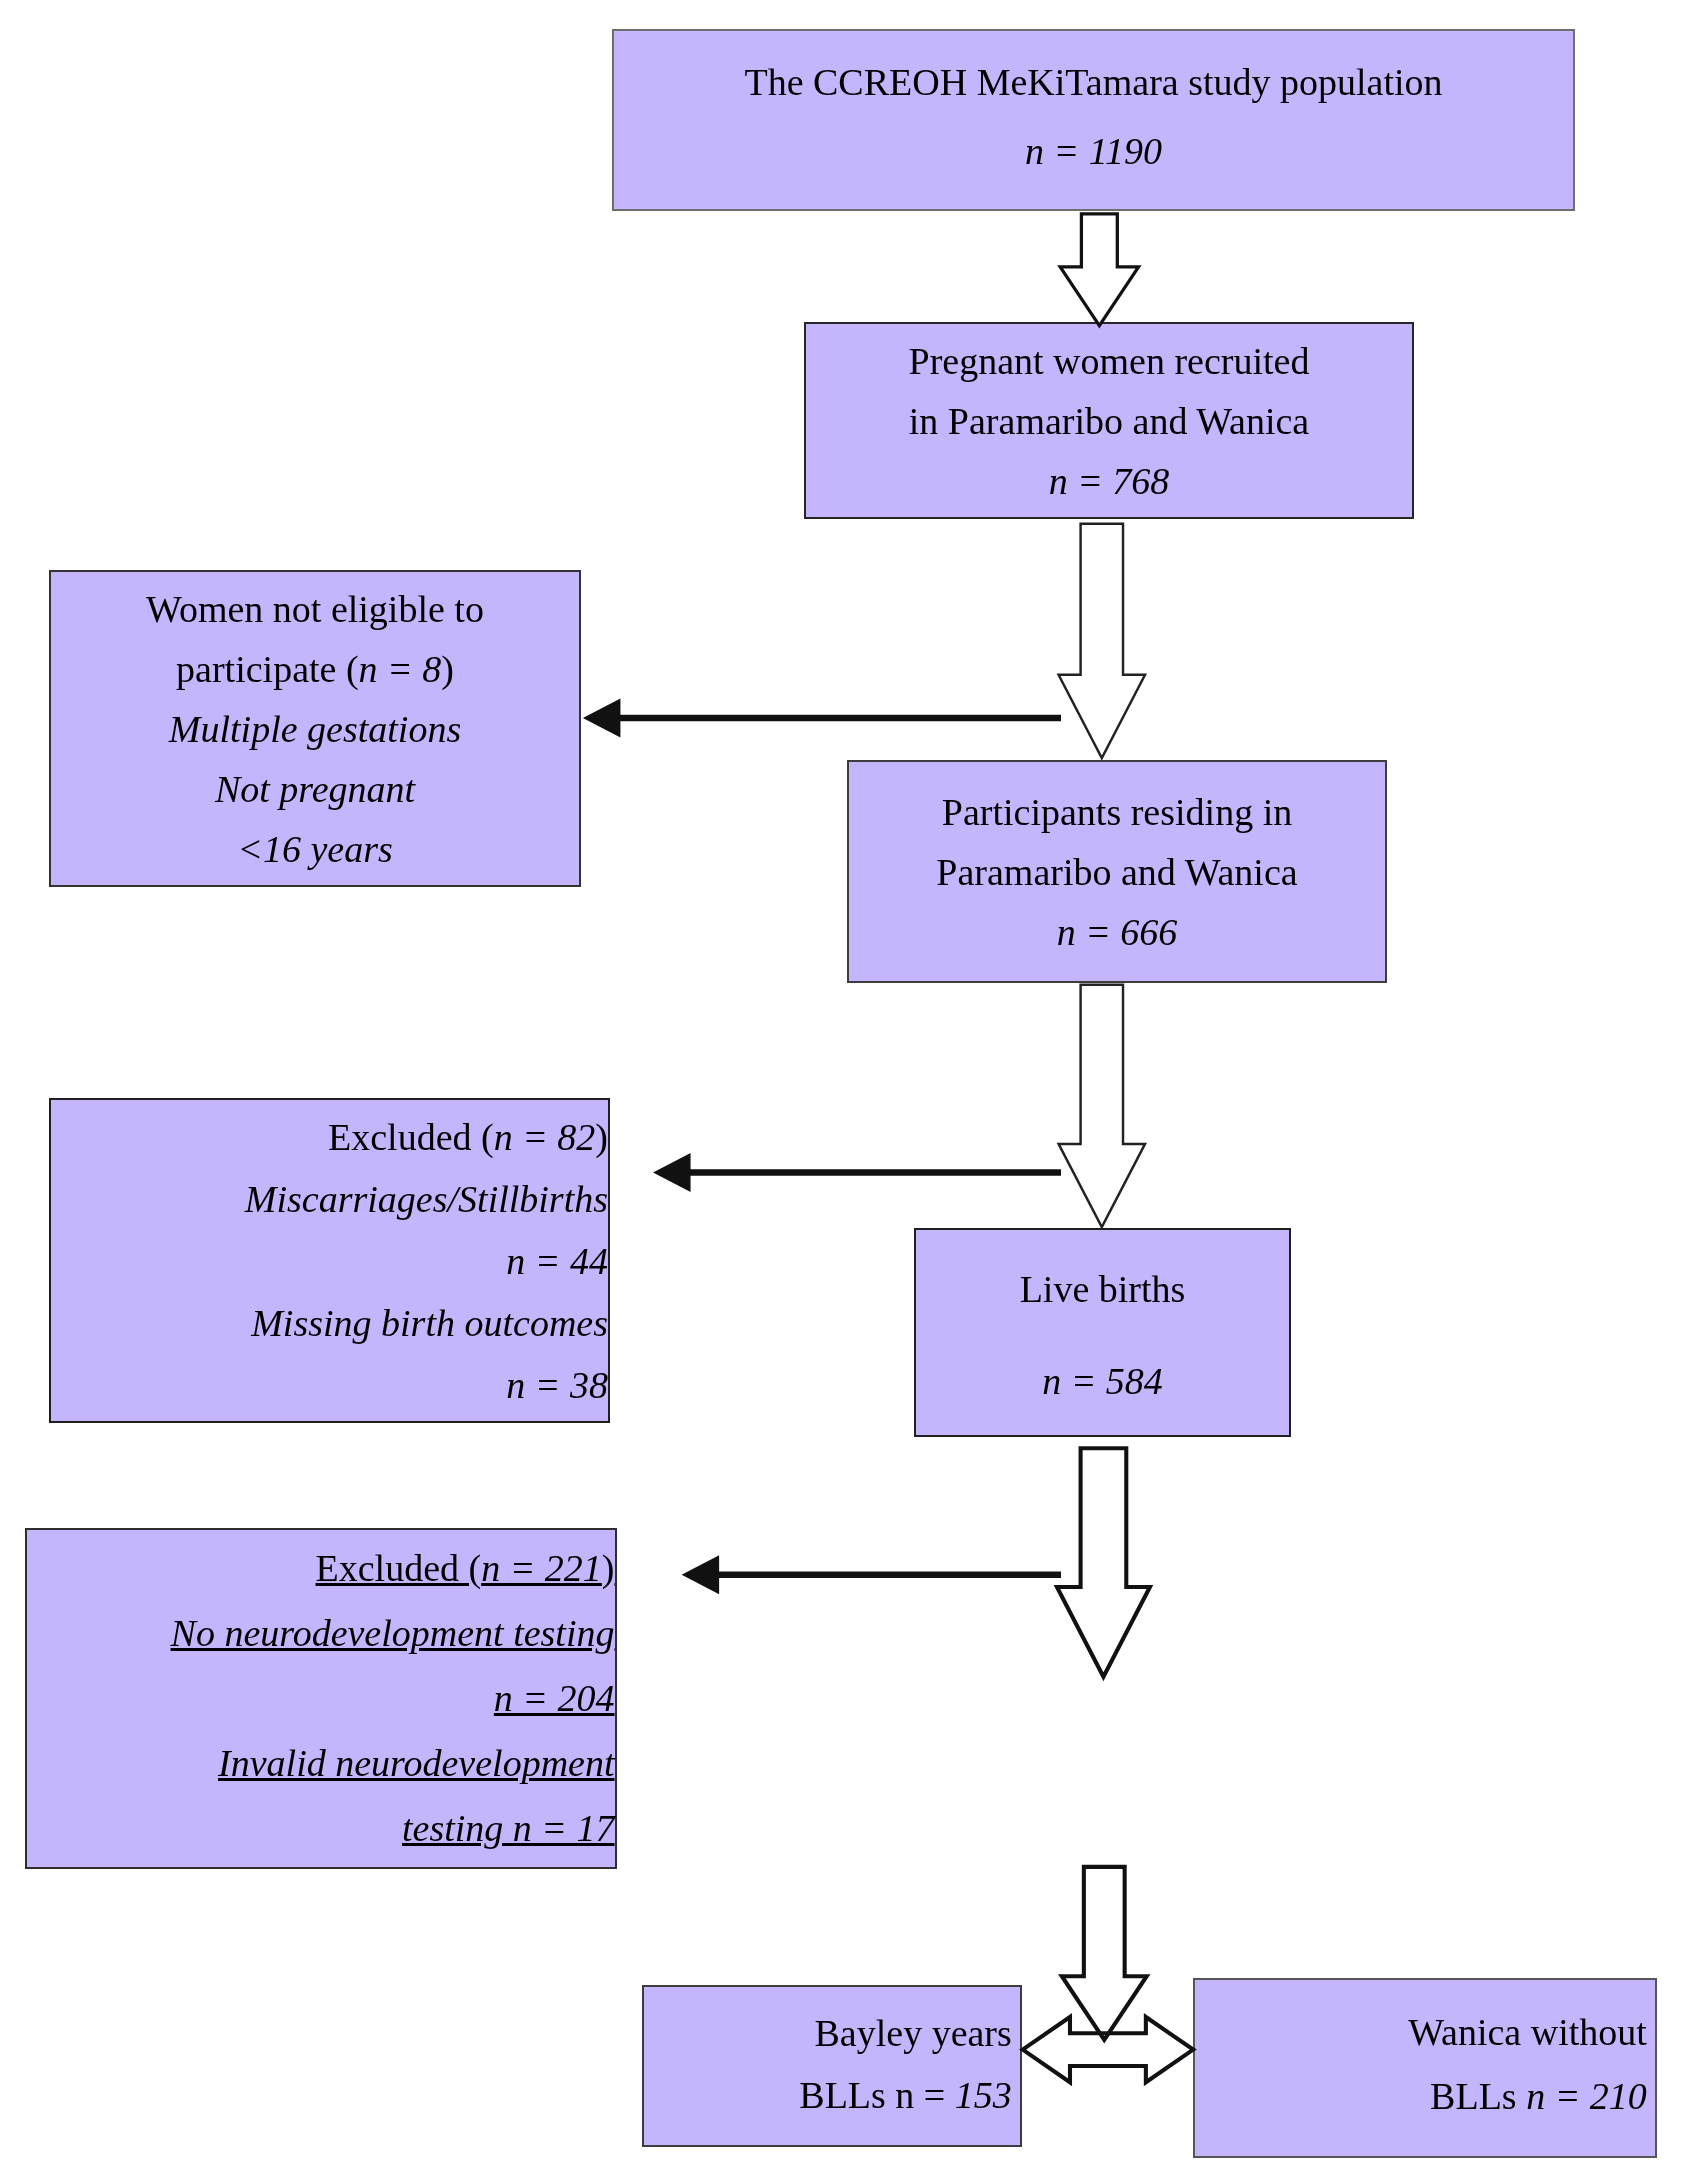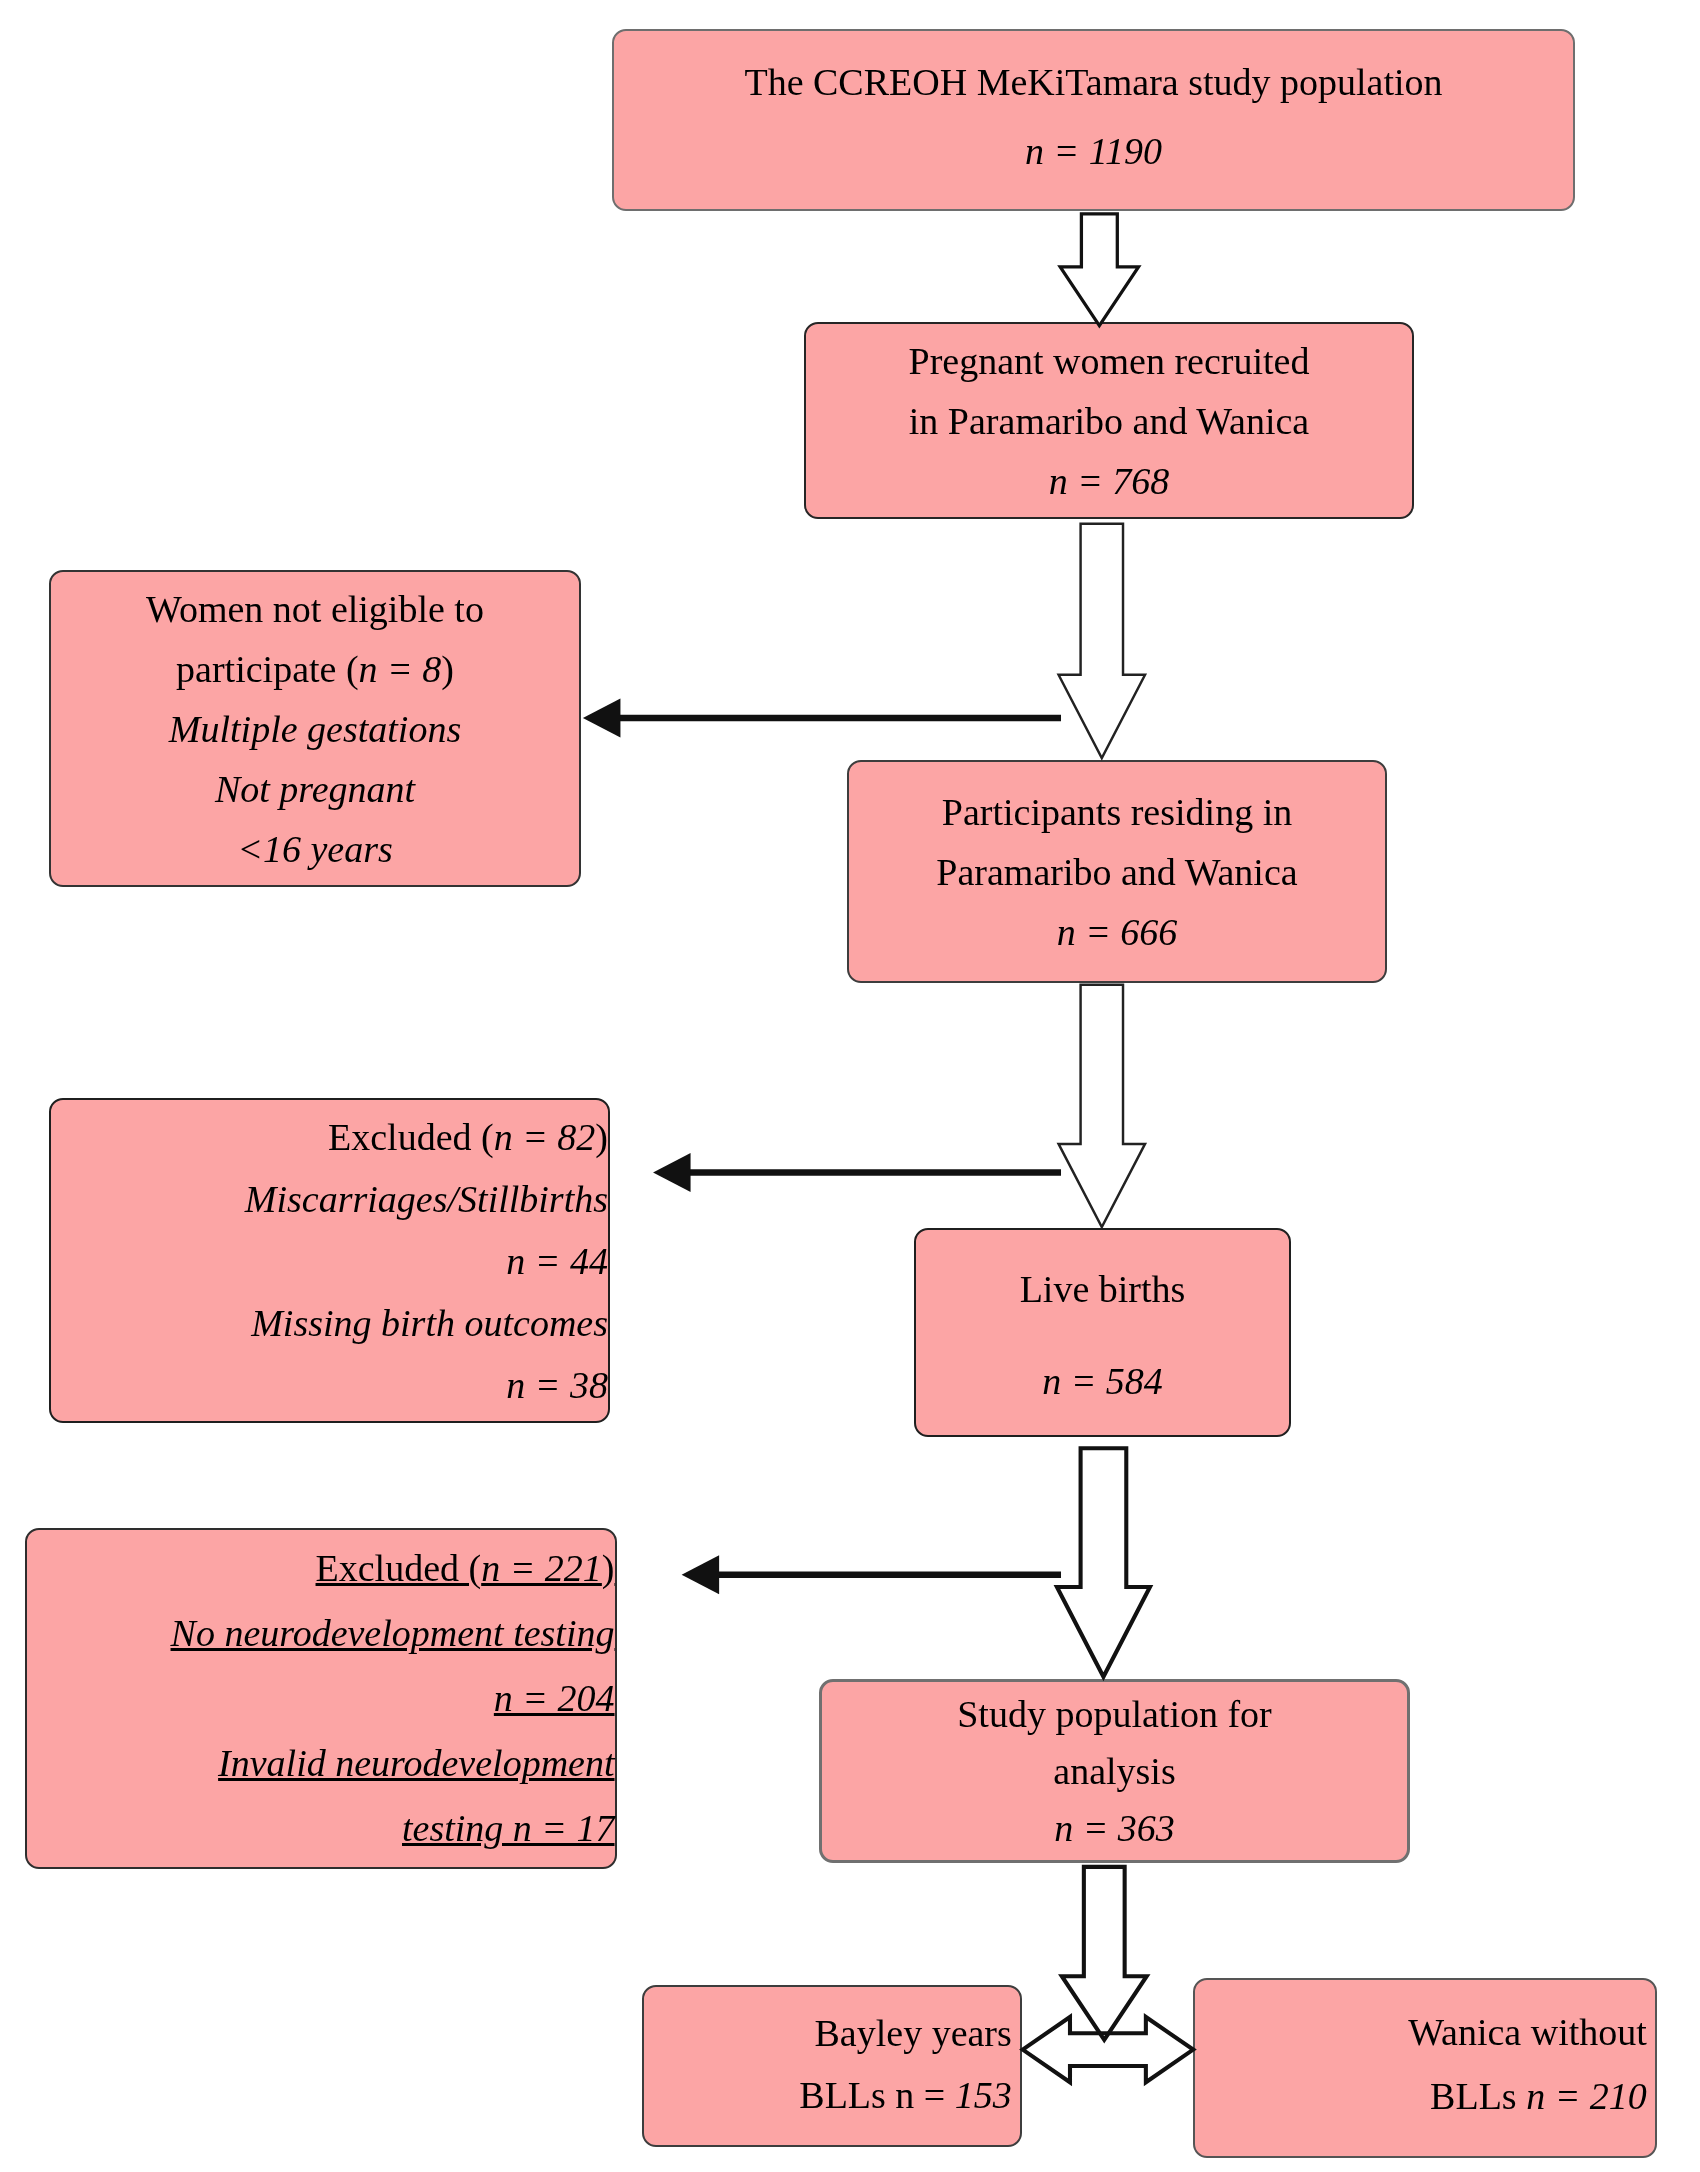--- a/index.html
+++ b/index.html
@@ -7,26 +7,25 @@
     position:relative;
     width:1701px; height:2172px;
     background:#ffffff;
     font-family:"Liberation Serif", serif;
     color:#000000;
     font-size:38px;
   }
   .box {
     position:absolute;
     box-sizing:border-box;
-    background:#fca5a5;
+    background:#c4b5fd;
     display:flex;
     flex-direction:column;
     justify-content:center;
     text-align:center;
-    border-radius:14px;
   }
   .box .line { line-height:60px; white-space:nowrap; }
   .it { font-style:italic; }
   .left { text-align:right; }
 
   .box-population { left:612px; top:28.6px; width:963px; height:182px;
     border:2.4px solid #6e6e6e; justify-content:space-between;
     padding:21px 8.2px 28px 8.2px; }
   .box-recruited { left:804px; top:322px; width:610px; height:197px;
     border:2.4px solid #262626; }
@@ -105,25 +104,20 @@
   </div>
 
   <div class="box box-excluded-neuro left">
     <div class="line"><span>Excluded (</span><span class="it">n = 221</span><span>)</span></div>
     <div class="line it">No neurodevelopment testing</div>
     <div class="line it">n = 204</div>
     <div class="line it">Invalid neurodevelopment</div>
     <div class="line it">testing n = 17</div>
   </div>
 
-  <div class="box box-study">
-    <div class="line">Study population for</div>
-    <div class="line">analysis</div>
-    <div class="line it">n = 363</div>
-  </div>
 
   <div class="box box-bayley-with left">
     <div class="line">Bayley years</div>
     <div class="line"><span>BLLs n = </span><span class="it">153</span></div>
   </div>
 
   <div class="box box-bayley-without left">
     <div class="line">Wanica without</div>
     <div class="line"><span>BLLs </span><span class="it">n = 210</span></div>
   </div>

